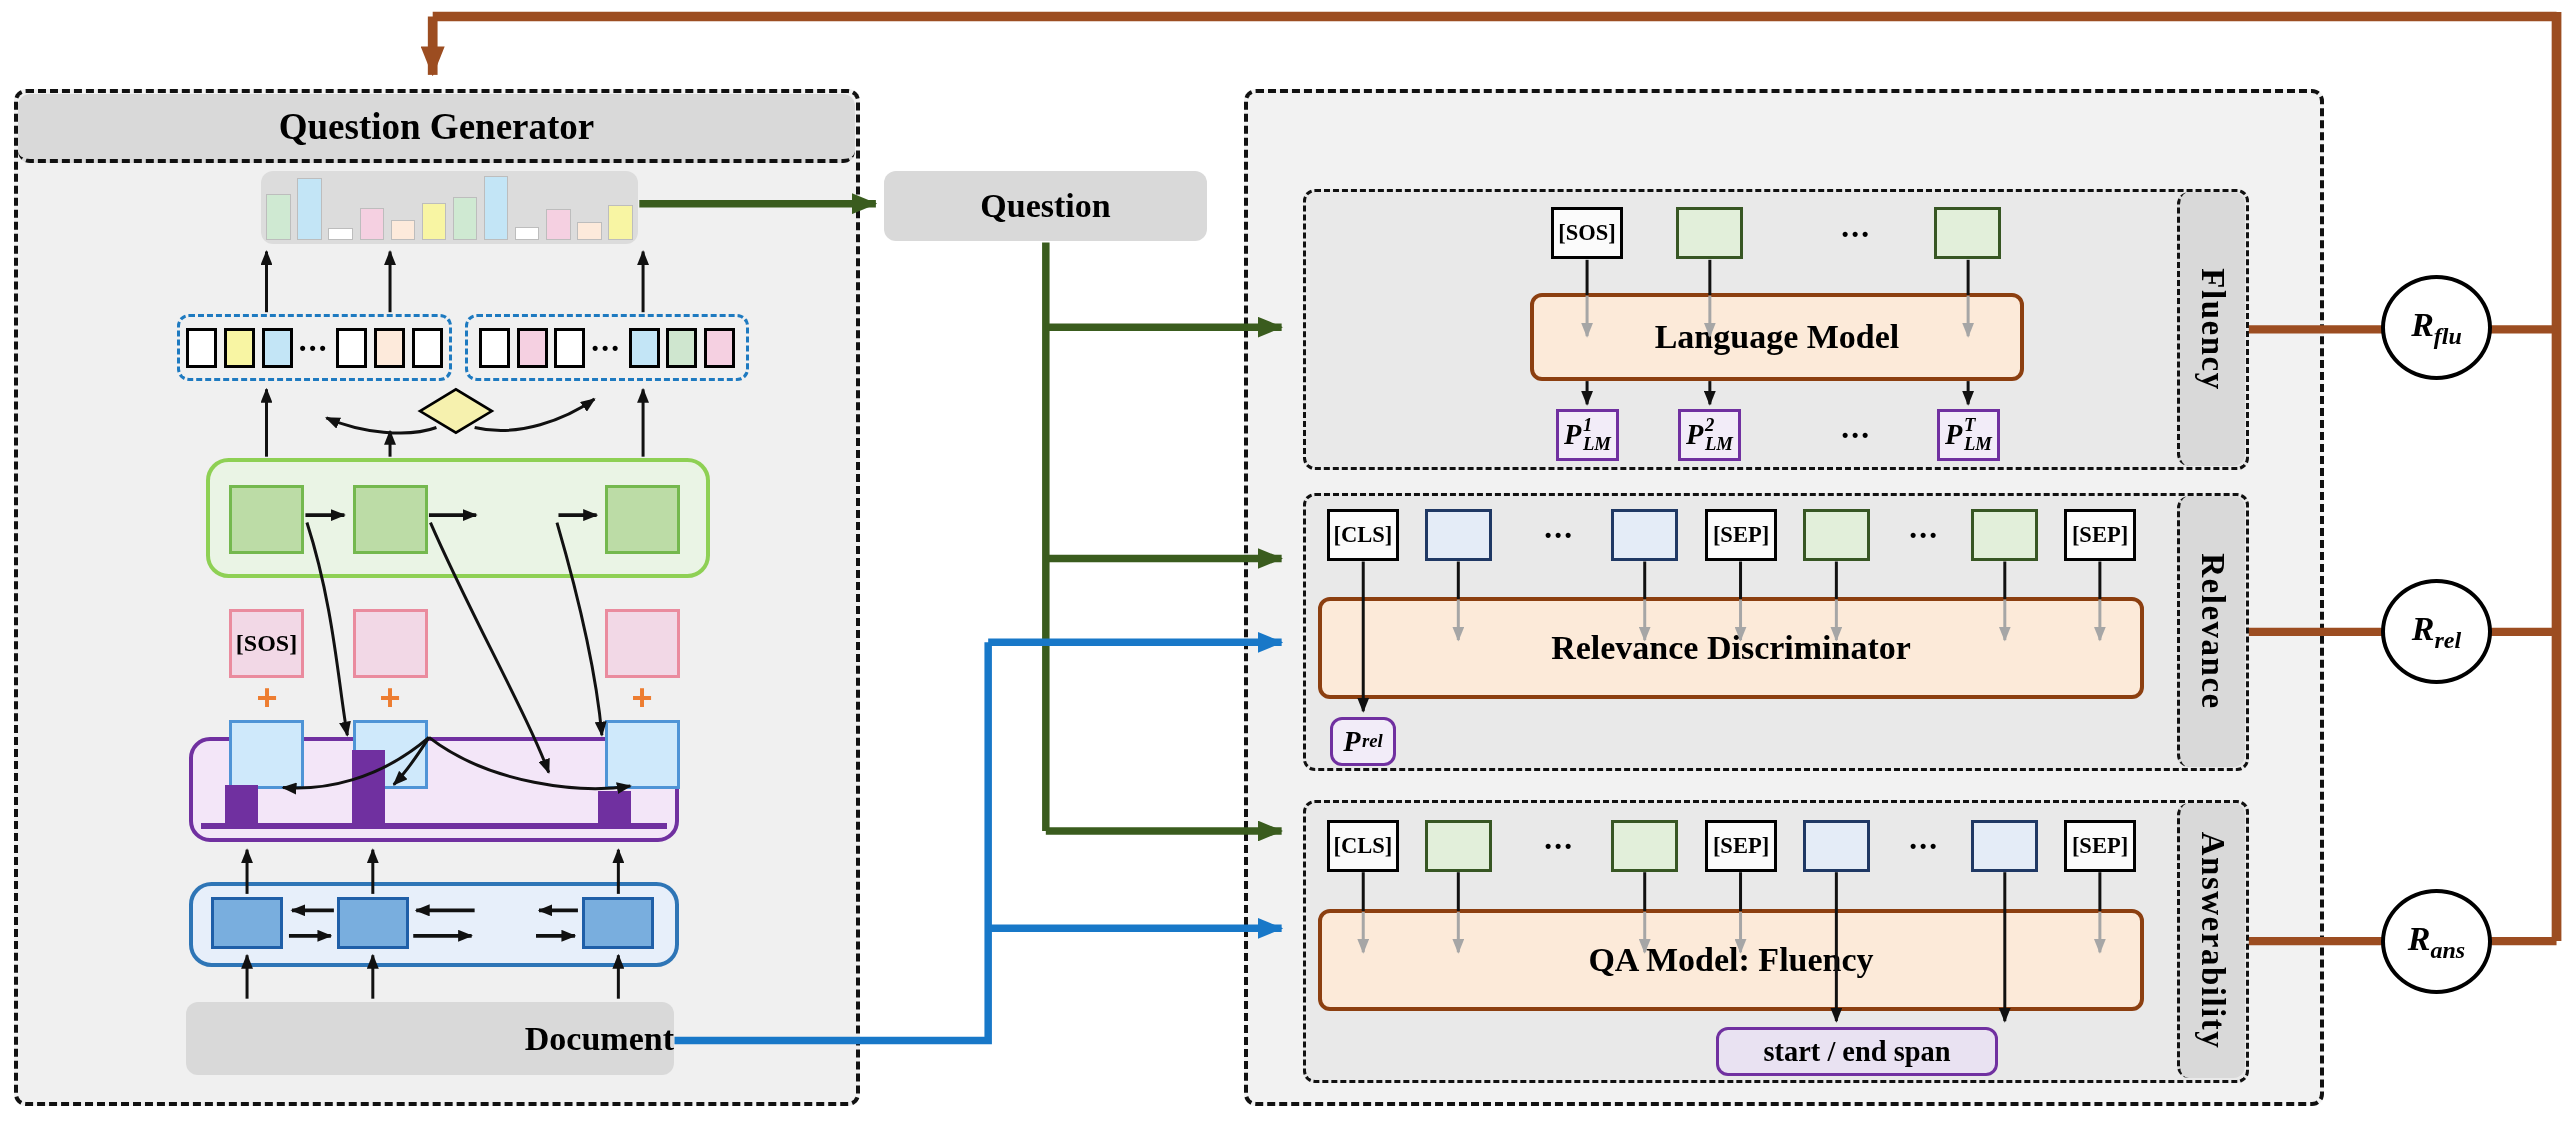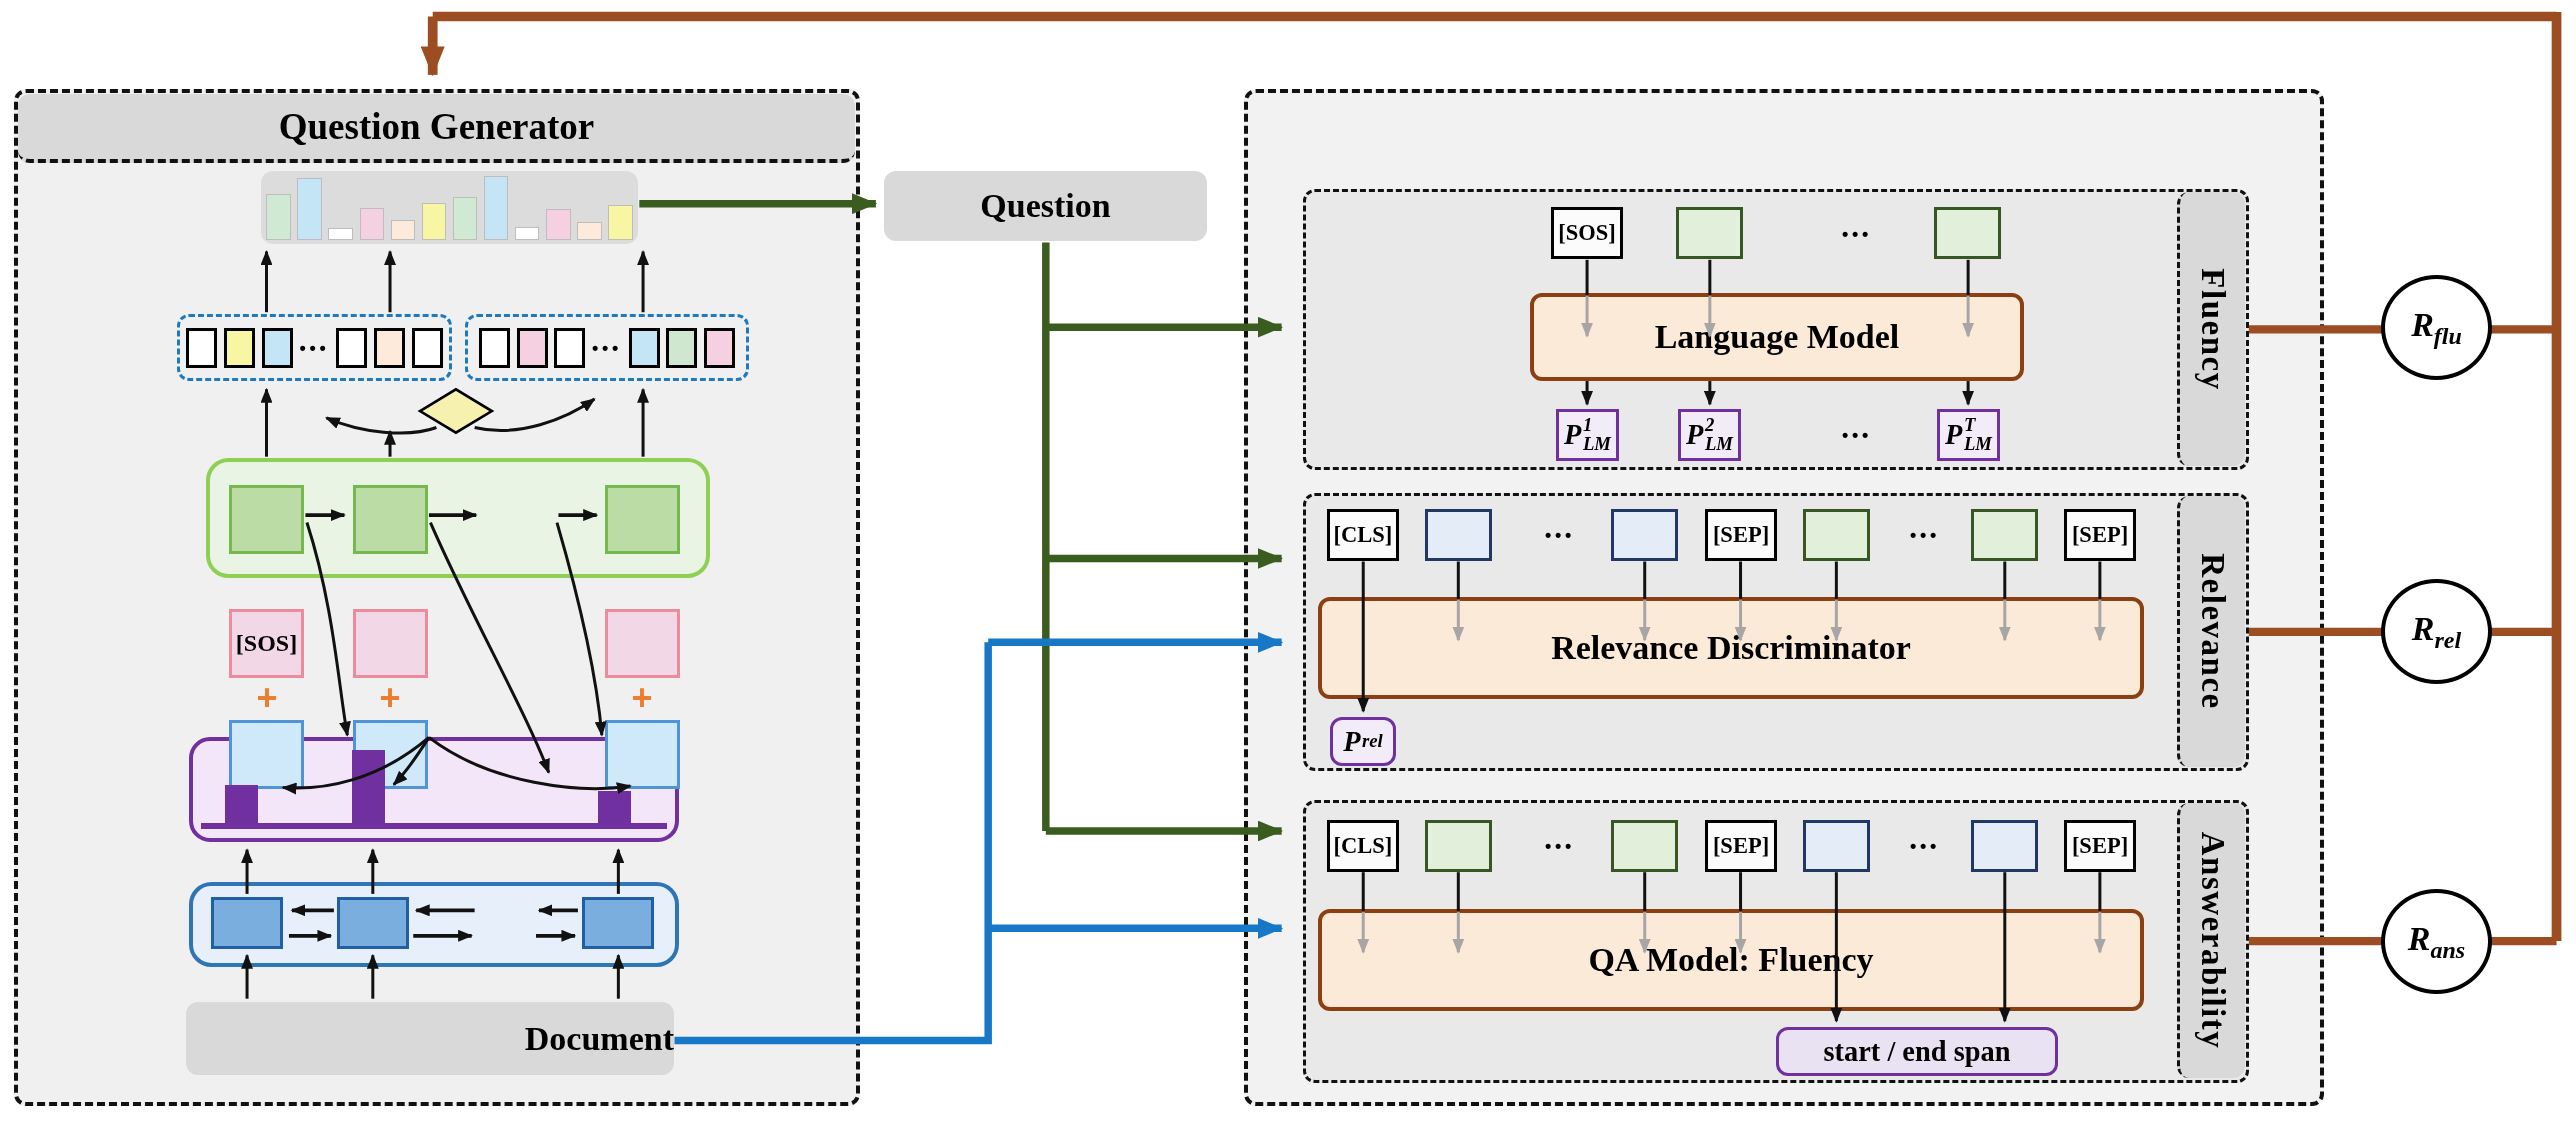--- a/index.html
+++ b/index.html
@@ -197,21 +197,21 @@
       </span>
   </div>
 
   <div class="module under" style="left:1303px;top:800px;width:946px;height:283px;"></div>
   <div class="sidebar under" style="left:2177px;top:803px;width:68px;height:275px;">
     <span class="sidebar-label">Answerability</span>
   </div>
   <div class="model-box under" style="left:1318px;top:909px;width:826px;height:102px;">
     <span>QA Model: Fluency</span>
   </div>
-  <div class="pbox under" style="left:1776px;top:1027px;width:282px;height:49px;background:#e9e2f2;">
+  <div class="pbox under" style="left:1716px;top:1027px;width:282px;height:49px;background:#e9e2f2;">
     <span style="font-family:'Liberation Serif','DejaVu Serif',serif;font-weight:bold;font-size:28.4px;">start / end span</span>
   </div>
 
   <div class="reward-circle" style="left:2381px;top:275px;">
     <span class="rmath"><span>R</span><sub>flu</sub></span>
   </div>
   <div class="reward-circle" style="left:2381px;top:579px;">
     <span class="rmath"><span>R</span><sub>rel</sub></span>
   </div>
   <div class="reward-circle" style="left:2381px;top:889px;">

